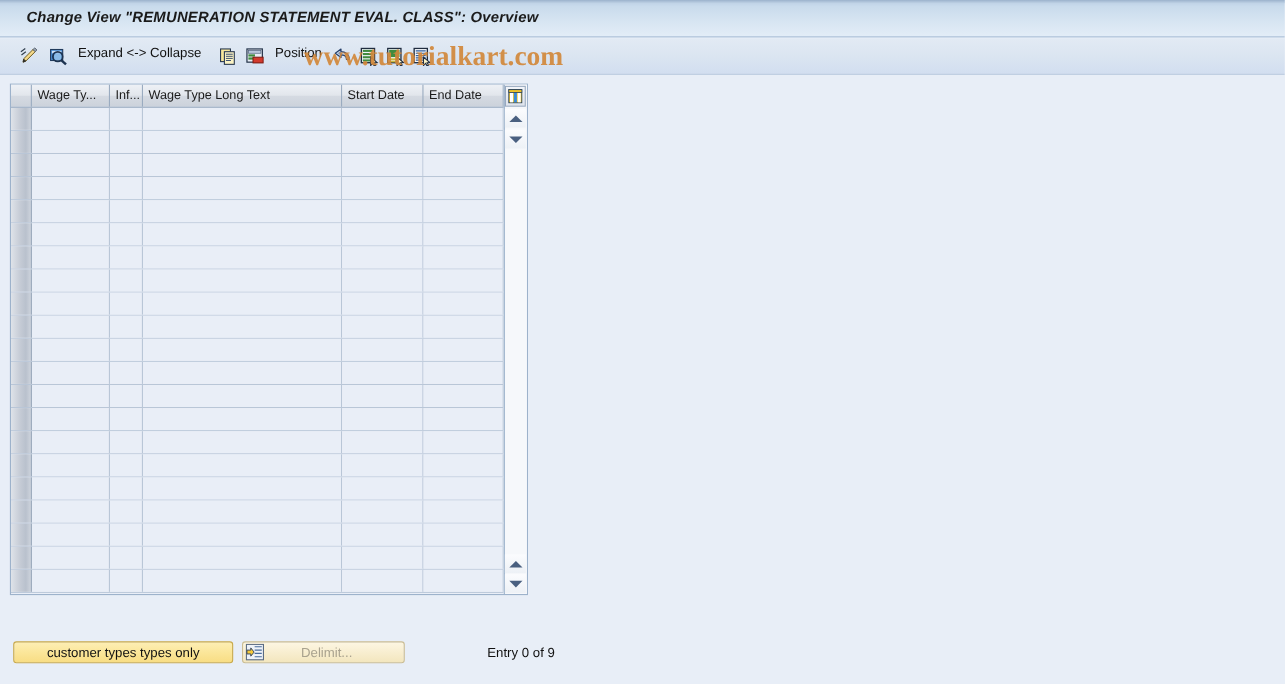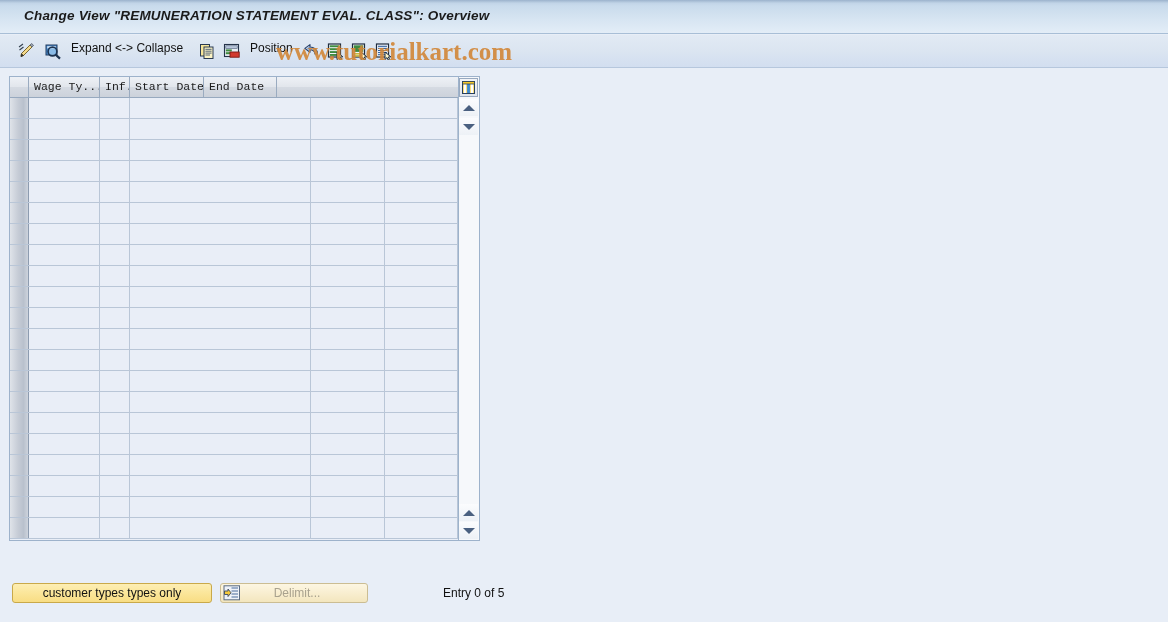--- a/index.html
+++ b/index.html
@@ -110,21 +110,20 @@
   }
   .grid-head {
     position: absolute;
     left: 0; top: 0;
     width: 100%;
     height: 21px;
     background: linear-gradient(to bottom, #eef1f6 0%, #e2e6ec 48%, #d5dae2 52%, #ccd2db 100%);
     border-bottom: 1px solid #97a9bf;
     box-sizing: border-box;
     display: flex;
-    font-family: Liberation Mono, monospace;
   }
   .hcell {
     height: 20px;
     line-height: 20px;
     font-size: 11.5px;
     color: #1b1b1b;
     padding-left: 5px;
     box-sizing: border-box;
     border-right: 1px solid #9aabc0;
     overflow: hidden;
@@ -363,20 +362,21 @@
 </div>
 
 <div class="watermark">www.tutorialkart.com</div>
 
 <div class="grid">
 
   <div class="grid-head" id="thead">
       <div class="hcell sel" style="width: 19px;"></div>
       <div class="hcell" style="width: 71px;">Wage Ty...</div>
       <div class="hcell" style="width: 30px;">Inf...</div>
+      <div class="hcell" style="width: 181px;">Wage Type Long Text</div>
       <div class="hcell" style="width: 74px;">Start Date</div>
       <div class="hcell" style="width: 73px;">End Date</div>
     </div>
 
   <div class="grid-body" id="tbody">
       <div class="row">
         <div class="cell selcol" style="width: 19px;"></div>
         <div class="cell" style="width: 71px;"></div>
         <div class="cell" style="width: 30px;"></div>
         <div class="cell" style="width: 181px;"></div>
@@ -581,13 +581,13 @@
         <line x1="8.5" y1="6" x2="15" y2="6"></line>
         <line x1="8.5" y1="9" x2="15" y2="9"></line>
         <line x1="8.5" y1="12" x2="15" y2="12"></line>
       </g>
       <path d="M1.5 6 L5 6 L5 4 L8 7.8 L5 11.5 L5 9.5 L1.5 9.5 Z" fill="#f5c93a" stroke="#3b4a60" stroke-width="0.9" stroke-linejoin="round"></path>
     </svg>
   </span>
   <span class="ptext">Delimit...</span>
 </div>
 
-<div class="entry-text">Entry 0 of 5</div>
+<div class="entry-text">Entry 0 of 9</div>
 
 </body></html>

